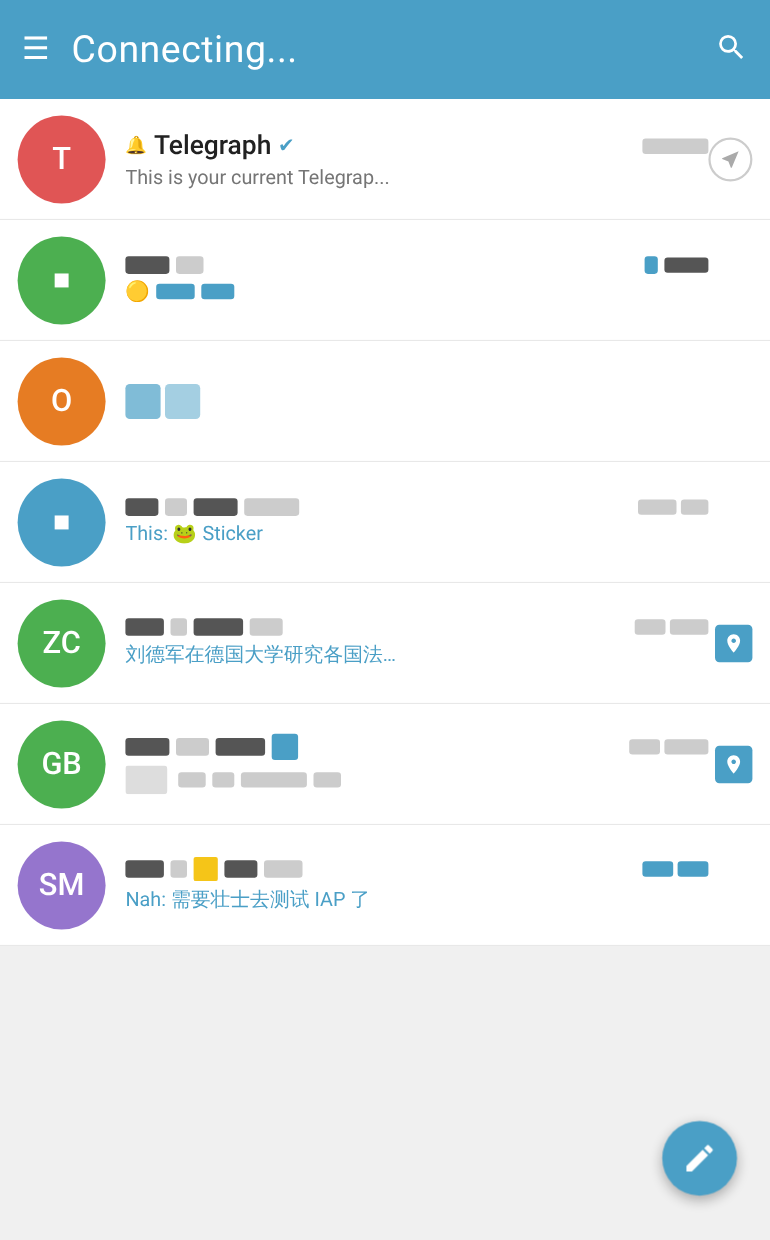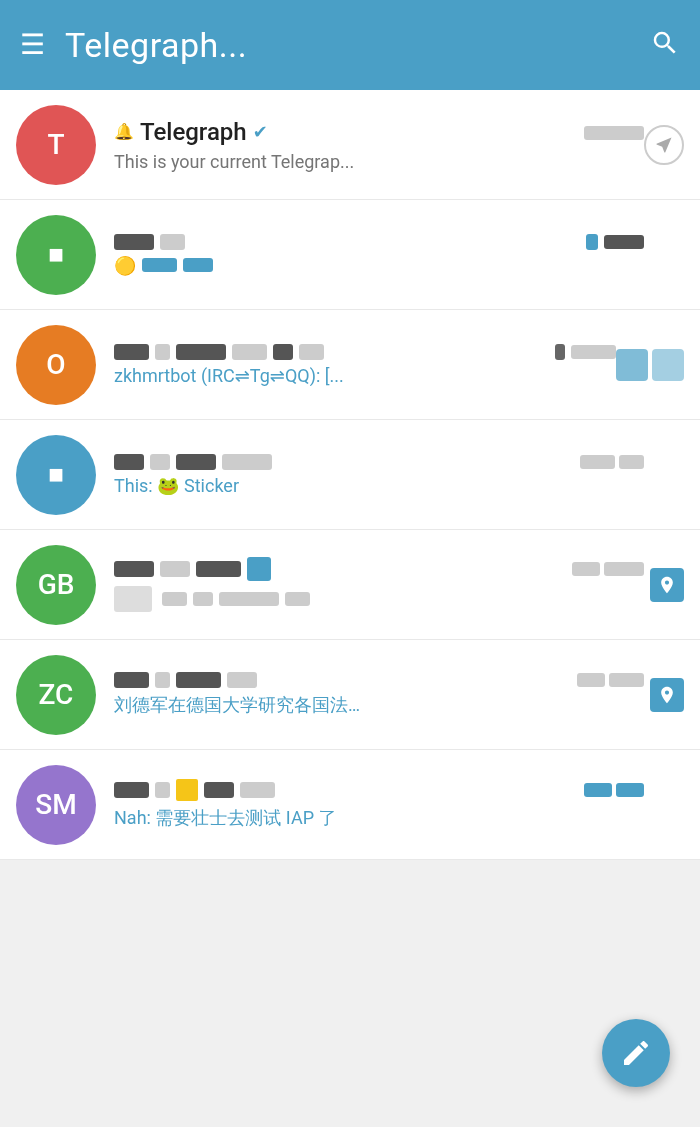--- a/index.html
+++ b/index.html
@@ -189,21 +189,21 @@
       font-size: 30px;
       box-shadow: 0 4px 12px rgba(0,0,0,0.3);
       cursor: pointer;
     }
   </style>
 </head>
 <body>
 
 <div class="top-bar">
   <span class="hamburger-icon">☰</span>
-  <span class="top-bar-title">Telegraph...</span>
+  <span class="top-bar-title">Connecting...</span>
   <span class="search-icon">
     <svg width="30" height="30" viewBox="0 0 24 24" fill="white">
       <path d="M15.5 14h-.79l-.28-.27A6.471 6.471 0 0 0 16 9.5 6.5 6.5 0 1 0 9.5 16c1.61 0 3.09-.59 4.23-1.57l.27.28v.79l5 4.99L20.49 19l-4.99-5zm-6 0C7.01 14 5 11.99 5 9.5S7.01 5 9.5 5 14 7.01 14 9.5 11.99 14 9.5 14z"></path>
     </svg>
   </span>
 </div>
 
 <div class="chat-list">
 
   <div class="chat-item chat-item-telegraph">
@@ -253,39 +253,20 @@
         <span>🟡</span>
         <span class="redacted" style="width:35px;height:14px;background:#4a9fc6;"></span>
         <span class="redacted" style="width:30px;height:14px;background:#4a9fc6;"></span>
       </div>
     </div>
     <div class="badge-area"></div>
   </div>
 
   <div class="chat-item">
     <div class="avatar avatar-o">O</div>
-    <div class="chat-content">
-      <div class="chat-header">
-        <div class="chat-name-row">
-          <span class="redacted redacted-dark" style="width:35px;height:16px;"></span>
-          <span class="redacted" style="width:15px;height:16px;"></span>
-          <span class="redacted redacted-dark" style="width:50px;height:16px;"></span>
-          <span class="redacted" style="width:35px;height:16px;"></span>
-          <span class="redacted redacted-dark" style="width:20px;height:16px;"></span>
-          <span class="redacted" style="width:25px;height:16px;"></span>
-        </div>
-        <div style="display:flex;align-items:center;gap:6px;">
-          <span class="redacted" style="width:10px;height:16px;background:#666;"></span>
-          <span class="redacted" style="width:45px;height:14px;"></span>
-        </div>
-      </div>
-      <div class="chat-preview link-preview">
-        zkhmrtbot (IRC⇌Tg⇌QQ): [...
-      </div>
-    </div>
     <div class="badge-area">
       <div style="display:flex;gap:4px;align-items:center;">
         <div style="width:32px;height:32px;background:#4a9fc6;border-radius:4px;opacity:0.7;"></div>
         <div style="width:32px;height:32px;background:#4a9fc6;border-radius:4px;opacity:0.5;"></div>
       </div>
     </div>
   </div>
 
   <div class="chat-item">
     <div class="avatar avatar-blue">
@@ -302,20 +283,48 @@
         <div style="display:flex;align-items:center;gap:4px;">
           <span class="redacted" style="width:35px;height:14px;"></span>
           <span class="redacted" style="width:25px;height:14px;"></span>
         </div>
       </div>
       <div class="chat-preview link-preview">
         This: 🐸 Sticker
       </div>
     </div>
     <div class="badge-area"></div>
+  </div>
+
+  <div class="chat-item">
+    <div class="avatar avatar-zc">ZC</div>
+    <div class="chat-content">
+      <div class="chat-header">
+        <div class="chat-name-row">
+          <span class="redacted redacted-dark" style="width:35px;height:16px;"></span>
+          <span class="redacted" style="width:15px;height:16px;"></span>
+          <span class="redacted redacted-dark" style="width:45px;height:16px;"></span>
+          <span class="redacted" style="width:30px;height:16px;"></span>
+        </div>
+        <div style="display:flex;align-items:center;gap:4px;">
+          <span class="redacted" style="width:28px;height:14px;"></span>
+          <span class="redacted" style="width:35px;height:14px;"></span>
+        </div>
+      </div>
+      <div class="chat-preview link-preview">
+        刘德军在德国大学研究各国法…
+      </div>
+    </div>
+    <div class="badge-area">
+      <div style="width:34px;height:34px;background:#4a9fc6;border-radius:4px;display:flex;align-items:center;justify-content:center;">
+        <svg width="20" height="20" viewBox="0 0 24 24" fill="white">
+          <path d="M12 2C8.13 2 5 5.13 5 9c0 5.25 7 13 7 13s7-7.75 7-13c0-3.87-3.13-7-7-7zm0 9.5c-1.38 0-2.5-1.12-2.5-2.5s1.12-2.5 2.5-2.5 2.5 1.12 2.5 2.5-1.12 2.5-2.5 2.5z"></path>
+        </svg>
+      </div>
+    </div>
   </div>
 
   <div class="chat-item">
     <div class="avatar avatar-gb">GB</div>
     <div class="chat-content">
       <div class="chat-header">
         <div class="chat-name-row">
           <span class="redacted redacted-dark" style="width:40px;height:16px;"></span>
           <span class="redacted" style="width:30px;height:16px;"></span>
           <span class="redacted redacted-dark" style="width:45px;height:16px;"></span>
@@ -337,48 +346,20 @@
     <div class="badge-area">
       <div style="width:34px;height:34px;background:#4a9fc6;border-radius:4px;display:flex;align-items:center;justify-content:center;">
         <svg width="20" height="20" viewBox="0 0 24 24" fill="white">
           <path d="M12 2C8.13 2 5 5.13 5 9c0 5.25 7 13 7 13s7-7.75 7-13c0-3.87-3.13-7-7-7zm0 9.5c-1.38 0-2.5-1.12-2.5-2.5s1.12-2.5 2.5-2.5 2.5 1.12 2.5 2.5-1.12 2.5-2.5 2.5z"></path>
         </svg>
       </div>
     </div>
   </div>
 
   <div class="chat-item">
-    <div class="avatar avatar-zc">ZC</div>
-    <div class="chat-content">
-      <div class="chat-header">
-        <div class="chat-name-row">
-          <span class="redacted redacted-dark" style="width:35px;height:16px;"></span>
-          <span class="redacted" style="width:15px;height:16px;"></span>
-          <span class="redacted redacted-dark" style="width:45px;height:16px;"></span>
-          <span class="redacted" style="width:30px;height:16px;"></span>
-        </div>
-        <div style="display:flex;align-items:center;gap:4px;">
-          <span class="redacted" style="width:28px;height:14px;"></span>
-          <span class="redacted" style="width:35px;height:14px;"></span>
-        </div>
-      </div>
-      <div class="chat-preview link-preview">
-        刘德军在德国大学研究各国法…
-      </div>
-    </div>
-    <div class="badge-area">
-      <div style="width:34px;height:34px;background:#4a9fc6;border-radius:4px;display:flex;align-items:center;justify-content:center;">
-        <svg width="20" height="20" viewBox="0 0 24 24" fill="white">
-          <path d="M12 2C8.13 2 5 5.13 5 9c0 5.25 7 13 7 13s7-7.75 7-13c0-3.87-3.13-7-7-7zm0 9.5c-1.38 0-2.5-1.12-2.5-2.5s1.12-2.5 2.5-2.5 2.5 1.12 2.5 2.5-1.12 2.5-2.5 2.5z"></path>
-        </svg>
-      </div>
-    </div>
-  </div>
-
-  <div class="chat-item">
     <div class="avatar avatar-sm">SM</div>
     <div class="chat-content">
       <div class="chat-header">
         <div class="chat-name-row">
           <span class="redacted redacted-dark" style="width:35px;height:16px;"></span>
           <span class="redacted" style="width:15px;height:16px;"></span>
           <span style="display:inline-block;width:22px;height:22px;background:#f5c518;border-radius:2px;vertical-align:middle;"></span>
           <span class="redacted redacted-dark" style="width:30px;height:16px;"></span>
           <span class="redacted" style="width:35px;height:16px;"></span>
         </div>

